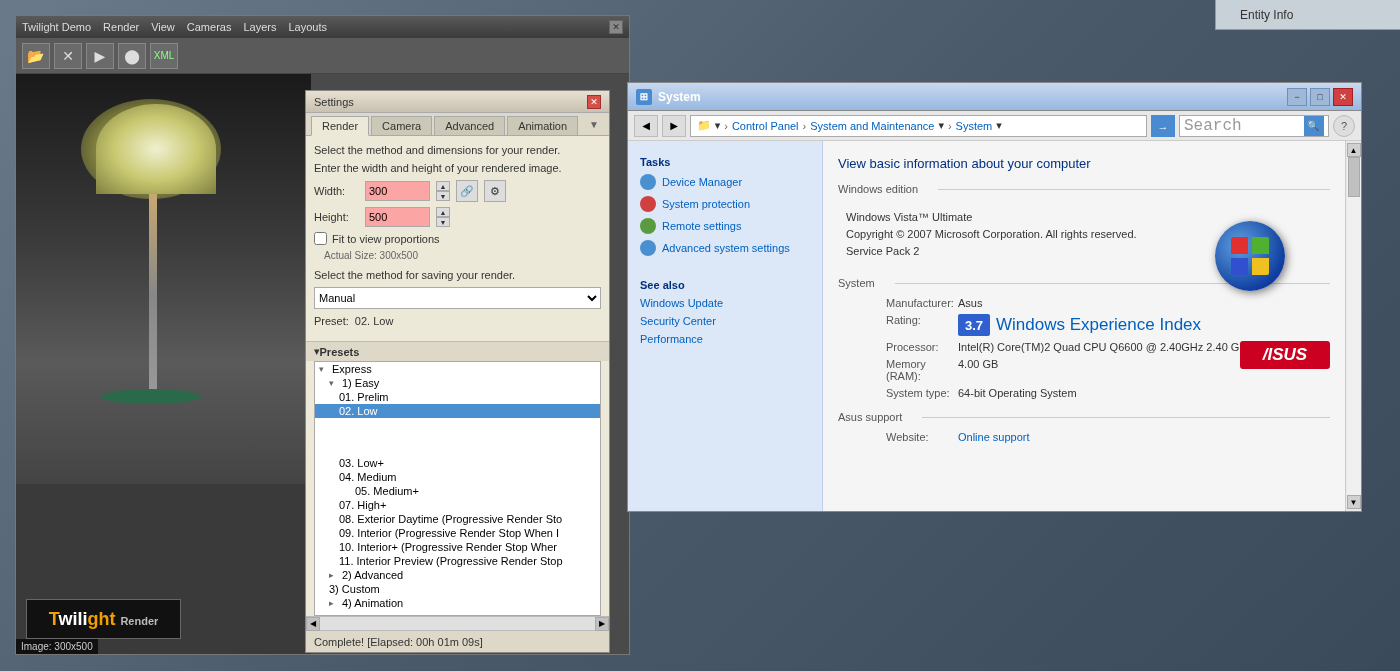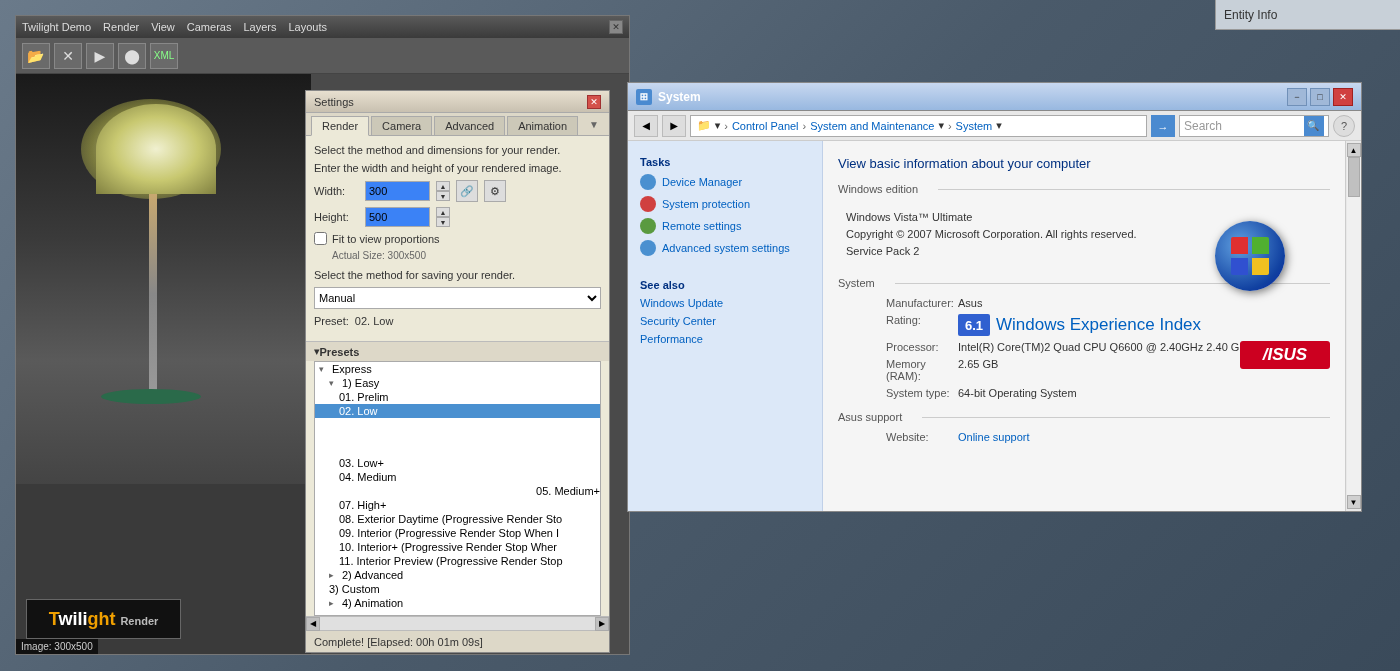--- a/index.html
+++ b/index.html
@@ -25,21 +25,21 @@
     .entity-info-panel {
       position: absolute;
       top: 0; right: 0;
       width: 185px;
       height: 30px;
       background: #c8d0d8;
       border-left: 1px solid #999;
       border-bottom: 1px solid #999;
       display: flex;
       align-items: center;
-      padding: 0 8px;
+      padding: 0 24px;
       font-size: 12px;
       color: #333;
     }
 
     
     .twilight-window {
       position: absolute;
       top: 15px; left: 15px;
       width: 615px;
       height: 640px;
@@ -256,21 +256,21 @@
     .settings-label {
       width: 45px;
       font-size: 11px;
       color: #333;
     }
 
     .settings-input {
       width: 65px;
       height: 20px;
       border: 1px solid #aaa;
-      background: #3b82f6;
+      background: #fca5a5;
       font-size: 11px;
       padding: 1px 3px;
     }
 
     .spinner-group {
       display: flex;
       flex-direction: column;
     }
 
     .spinner-btn {
@@ -295,21 +295,21 @@
       display: flex;
       align-items: center;
       gap: 5px;
       margin-bottom: 5px;
     }
 
     .actual-size {
       font-size: 10px;
       color: #666;
       margin-bottom: 8px;
-      margin-left: 18px;
+      margin-left: 10px;
     }
 
     .settings-select {
       width: 100%;
       height: 22px;
       border: 1px solid #aaa;
       background: #fff;
       font-size: 11px;
       margin-bottom: 6px;
     }
@@ -472,22 +472,23 @@
       background: #fff;
       border: 1px solid #aaa;
       display: flex;
       align-items: center;
       padding: 0 4px;
       gap: 4px;
     }
 
     .search-input-fake {
       flex: 1;
-      font-size: 12px;
+      font-size: 16px;
       color: #999;
+      font-family: Liberation Mono, monospace;
     }
 
     .search-icon-btn {
       width: 20px; height: 20px;
       background: #4a8ad0;
       display: flex; align-items: center; justify-content: center;
       cursor: pointer;
       color: #fff; font-size: 10px;
     }
 
@@ -825,21 +826,21 @@
       </div>
       <div class="tree-item selected" style="padding-left:24px;">
         <span>02. Low</span>
       </div>
       <div class="tree-item" style="padding-left:24px;margin-top:38px;">
         <span>03. Low+</span>
       </div>
       <div class="tree-item" style="padding-left:24px;">
         <span>04. Medium</span>
       </div>
-      <div class="tree-item" style="padding-left:13px;justify-content:flex-end;">
+      <div class="tree-item" style="padding-left:40px;">
         <span>05. Medium+</span>
       </div>
       <div class="tree-item" style="padding-left:24px;">
         <span>07. High+</span>
       </div>
       <div class="tree-item" style="padding-left:24px;">
         <span>08. Exterior Daytime (Progressive Render Sto</span>
       </div>
       <div class="tree-item" style="padding-left:24px;">
         <span>09. Interior (Progressive Render Stop When I</span>
@@ -984,32 +985,32 @@
         </div>
         <div class="data-table">
           <div class="data-row">
             <span class="data-key">Manufacturer:</span>
             <span class="data-val">Asus</span>
           </div>
           <div class="data-row">
             <span class="data-key">Rating:</span>
             <span class="data-val">
               <span class="rating-badge">
-                <span class="rating-number">6.1</span>
+                <span class="rating-number">3.7</span>
                 <span class="rating-link">Windows Experience Index</span>
               </span>
             </span>
           </div>
           <div class="data-row">
             <span class="data-key">Processor:</span>
             <span class="data-val">Intel(R) Core(TM)2 Quad CPU   Q6600 @ 2.40GHz  2.40 GHz</span>
           </div>
           <div class="data-row">
             <span class="data-key">Memory (RAM):</span>
-            <span class="data-val">2.65 GB</span>
+            <span class="data-val">4.00 GB</span>
           </div>
           <div class="data-row">
             <span class="data-key">System type:</span>
             <span class="data-val">64-bit Operating System</span>
           </div>
         </div>
       </div>
 
       <div class="system-section">
         <div class="section-header-row">

